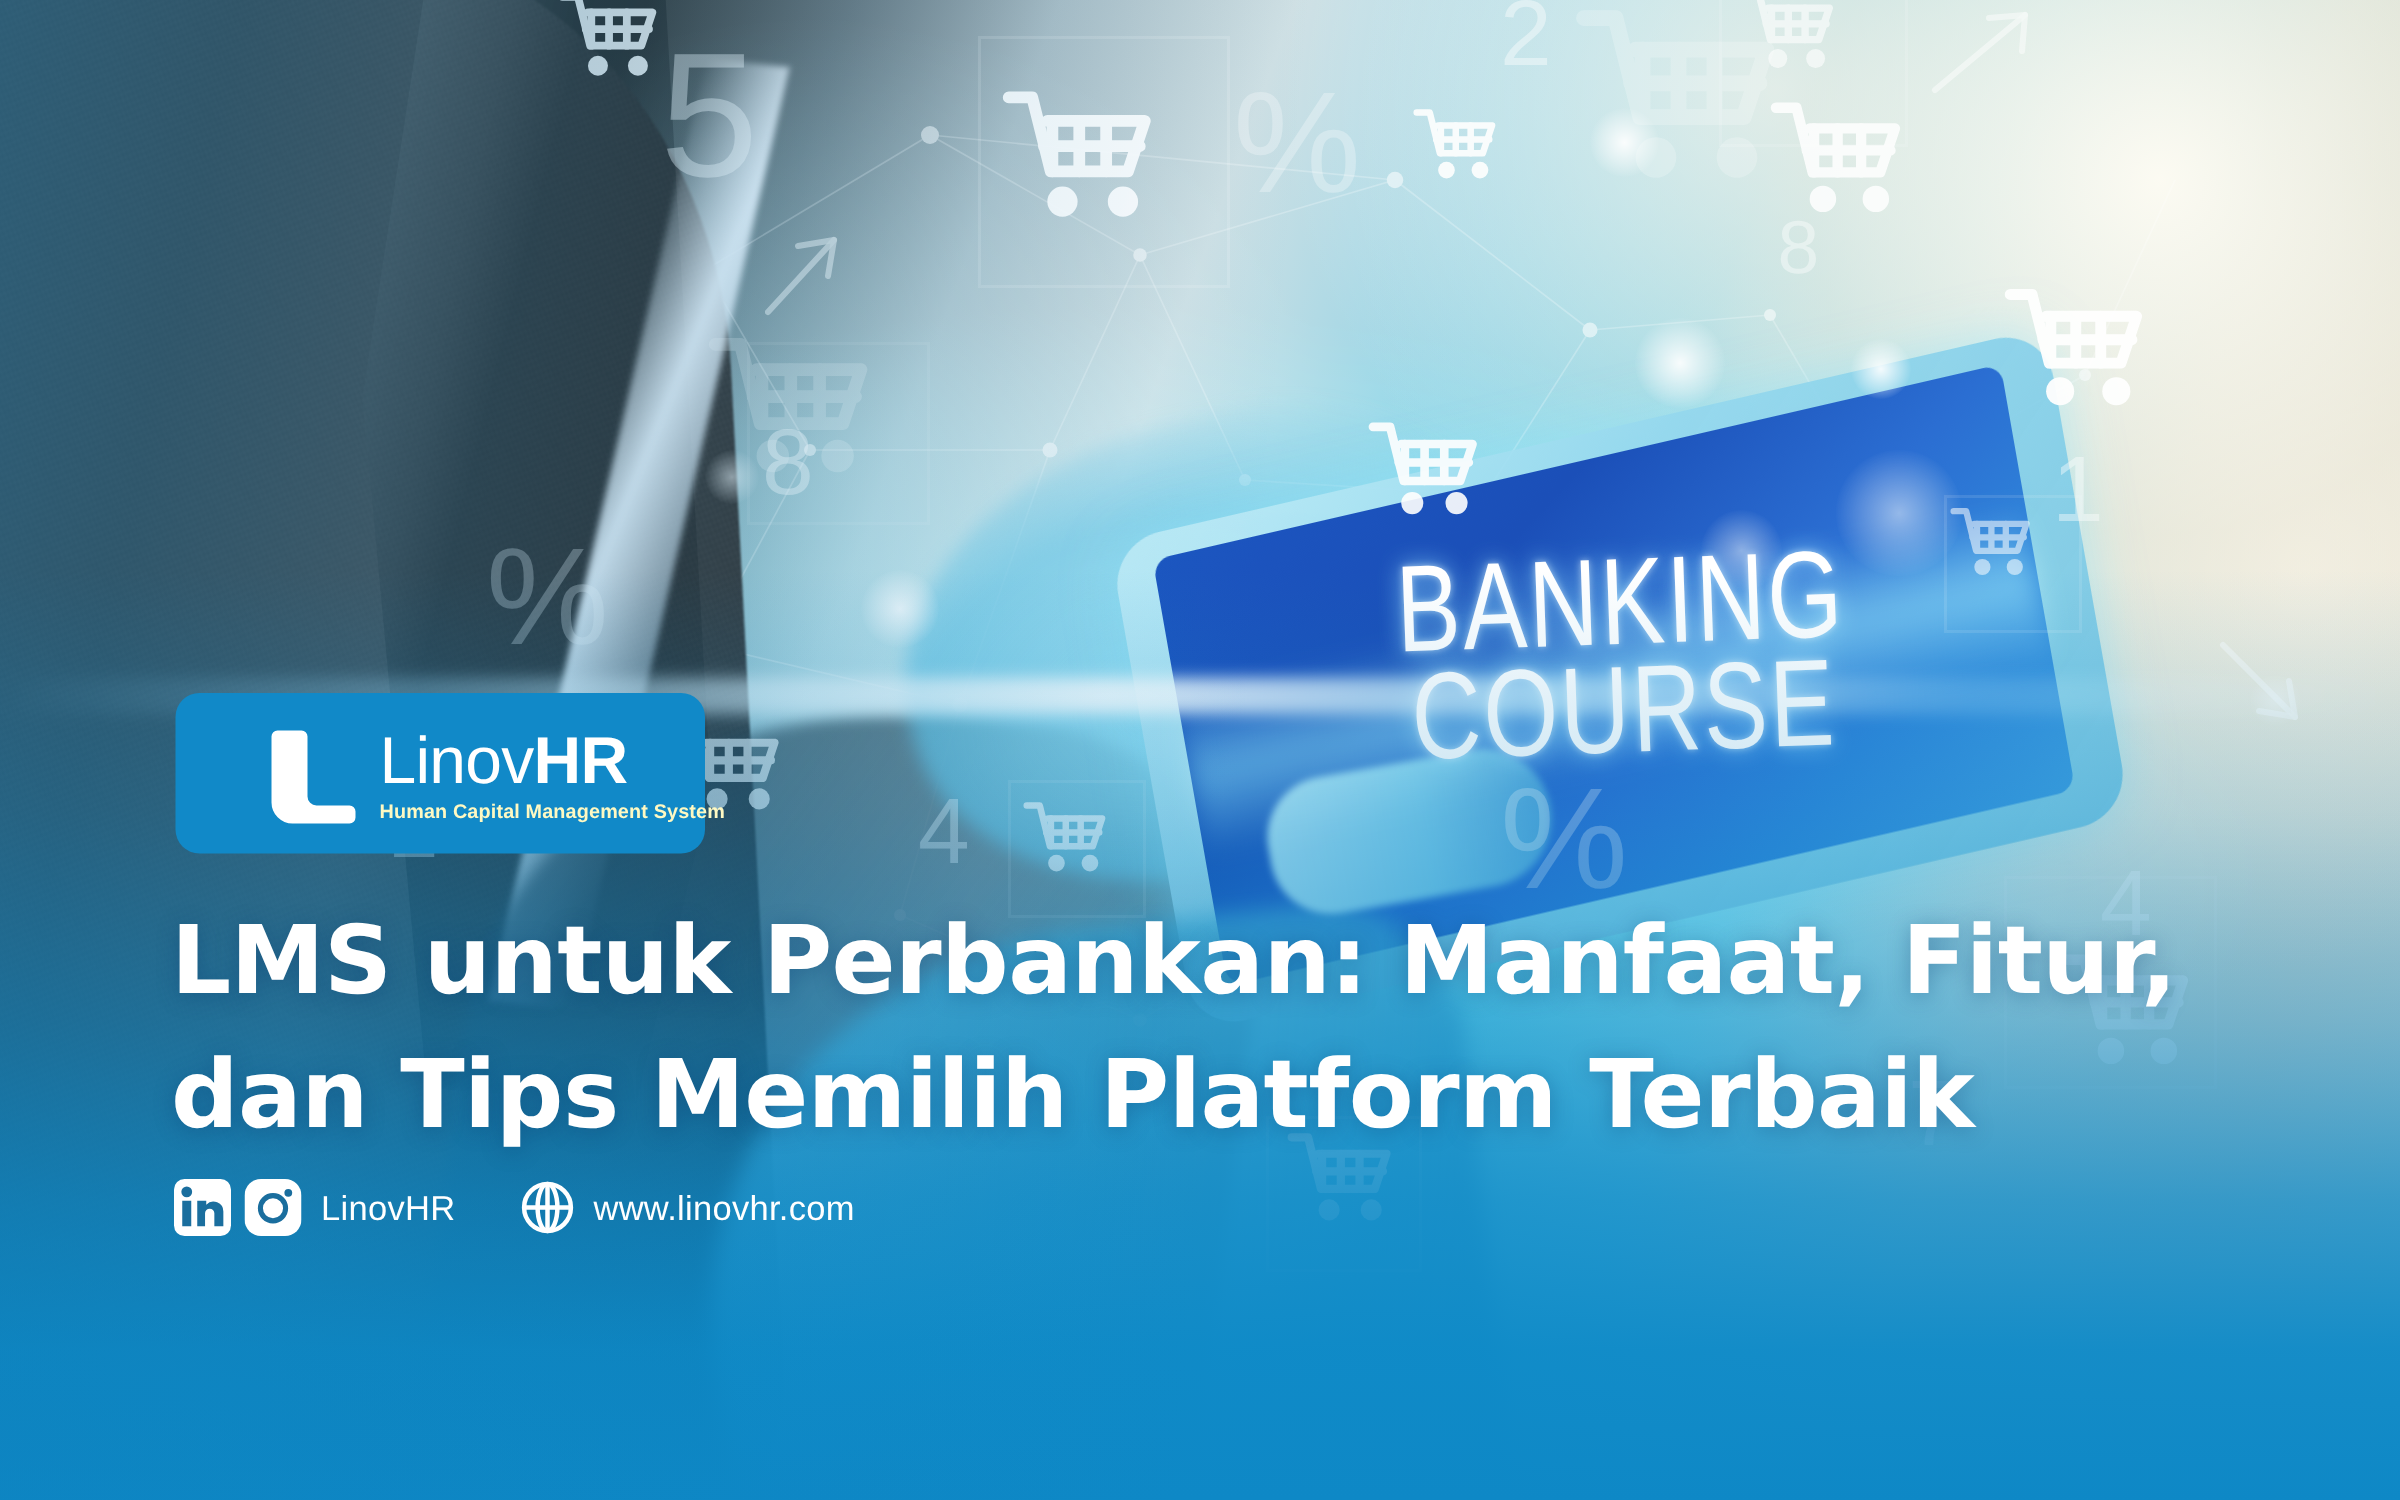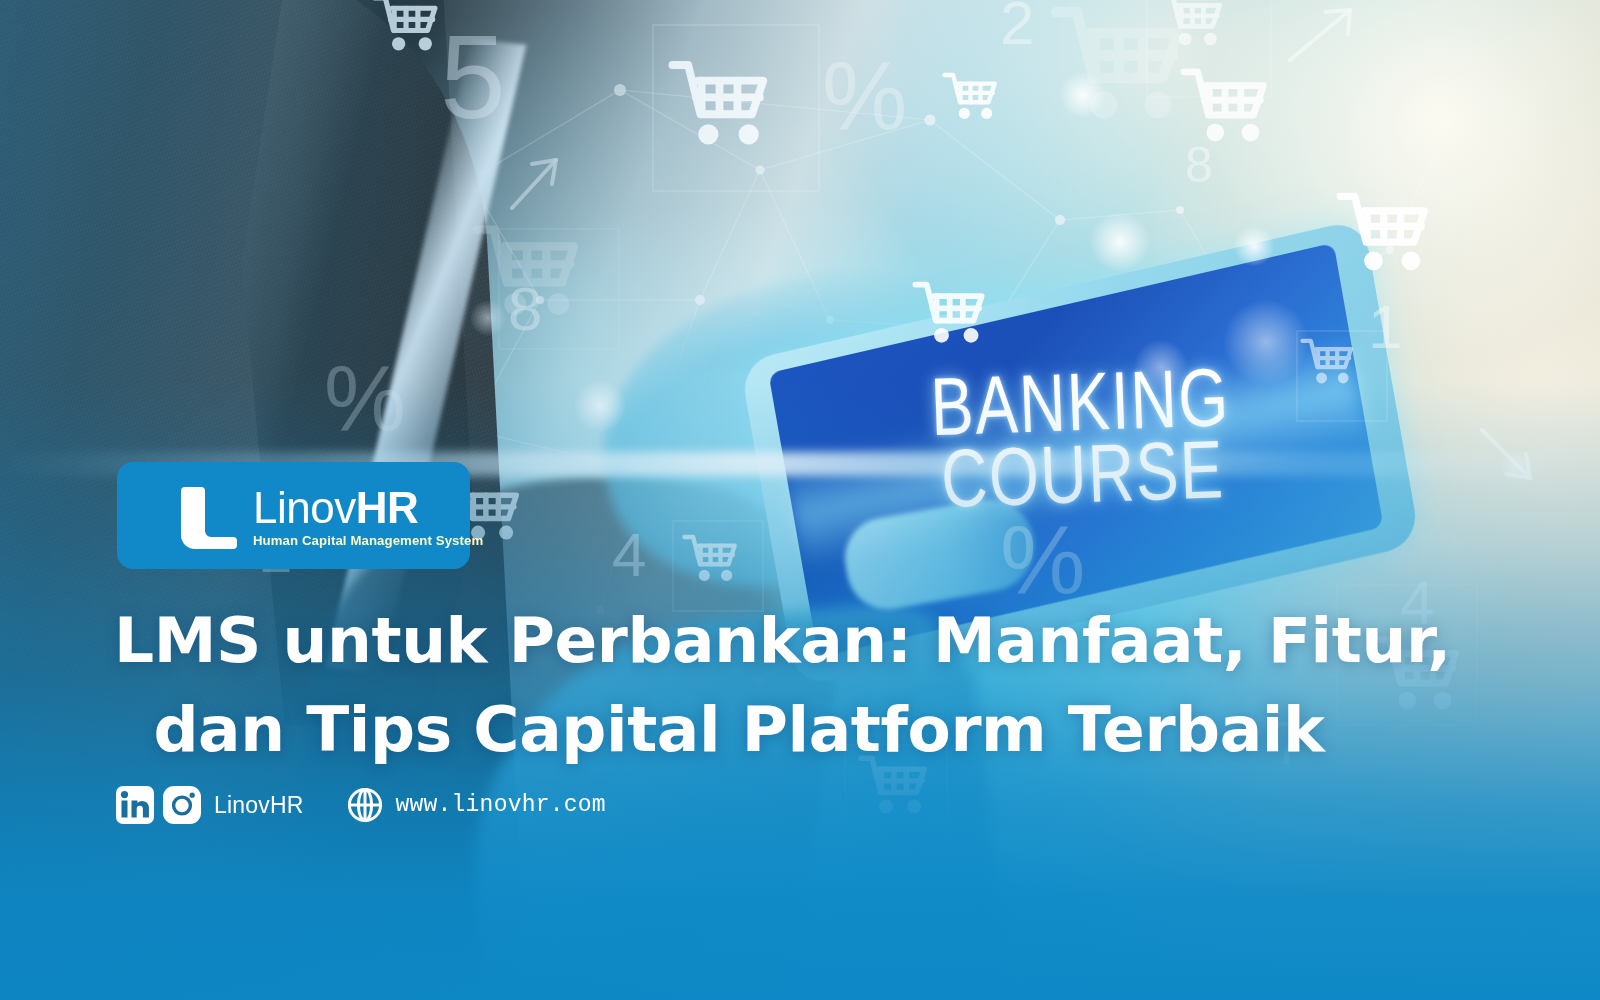--- a/index.html
+++ b/index.html
@@ -240,40 +240,39 @@
 
   .headline {
     position:absolute; left:98px; top:596px; width:1250px;
     color:#ffffff;
     font-family:"DejaVu Sans","Liberation Sans", sans-serif;
     font-weight:700;
     font-size:63px;
     line-height:1.42;
     letter-spacing:-0.4px;
     text-shadow:0 2px 14px rgba(10,60,110,0.34);
-    text-align:center;
   }
   .headline .ln { display:block; white-space:nowrap; }
 
   .footer {
     position:absolute; left:100px; top:786px;
     display:flex; align-items:center;
   }
   .soc {
     width:38px; height:38px; flex:0 0 auto;
     display:block;
   }
   .soc + .soc { margin-left:9px; }
   .soc svg { display:block; width:100%; height:100%; }
   .soc-label {
     margin-left:13px; color:#ffffff;
     font-size:23px; font-weight:400; letter-spacing:0.2px;
     white-space:nowrap;
   }
-  .web-wrap { display:flex; align-items:center; margin-left:42px;font-family:Liberation Mono, monospace; }
+  .web-wrap { display:flex; align-items:center; margin-left:42px; }
   .globe { width:38px; height:38px; flex:0 0 auto; }
   .globe svg { display:block; width:100%; height:100%; }
   .web-label {
     margin-left:12px; color:#ffffff;
     font-size:23px; font-weight:400; letter-spacing:0.2px;
     white-space:nowrap;
   }
 </style>
 </head>
 <body>
@@ -537,21 +536,21 @@
       <div class="logo-text">
         <div class="logo-word">
           <span class="lin">Linov</span><span class="hr">HR</span>
         </div>
         <div class="logo-tag">Human Capital Management System</div>
       </div>
     </div>
 
     <div class="headline">
       <span class="ln">LMS untuk Perbankan: Manfaat, Fitur,</span>
-      <span class="ln">dan Tips Capital Platform Terbaik</span>
+      <span class="ln">dan Tips Memilih Platform Terbaik</span>
     </div>
 
     <div class="footer">
 
       <a class="soc">
         <svg viewBox="0 0 38 38">
           <rect x="0" y="0" width="38" height="38" rx="7" fill="#ffffff"></rect>
           <rect x="5.5" y="14.5" width="6" height="17" fill="#1a6e9e"></rect>
           <circle cx="8.5" cy="8.6" r="3.6" fill="#1a6e9e"></circle>
           <path d="M15.5 14.5 h6 v2.6 a6.6 6.6 0 0 1 11.4 4.6 v9.8 h-6 v-8.6 a3.1 3.1 0 0 0 -6.2 0 v8.6 h-5.2 z" fill="#1a6e9e"></path>

